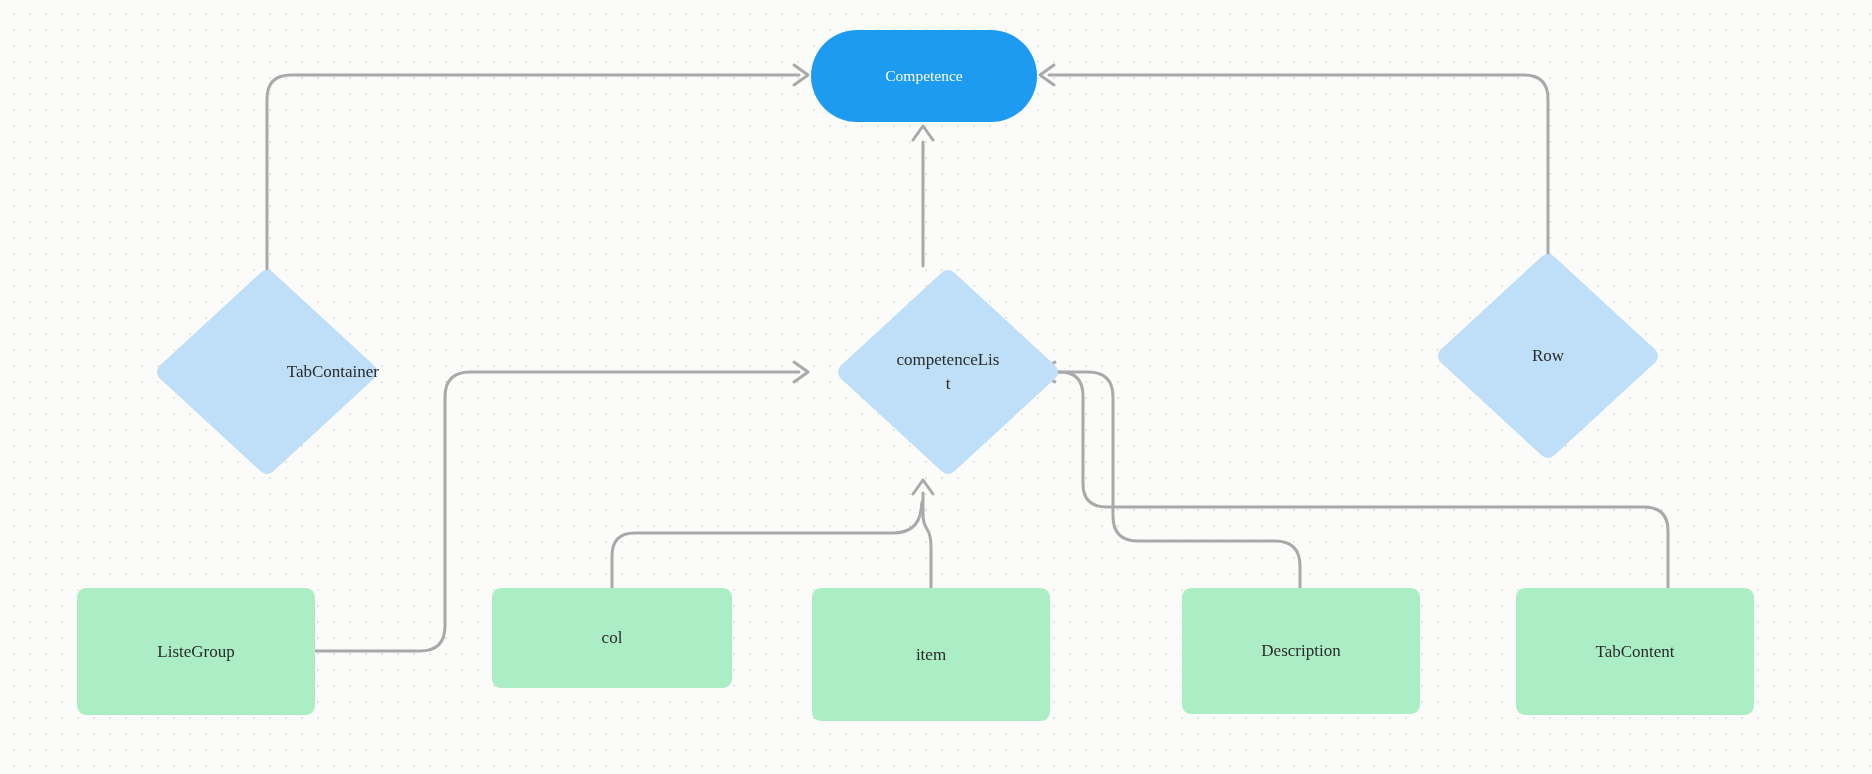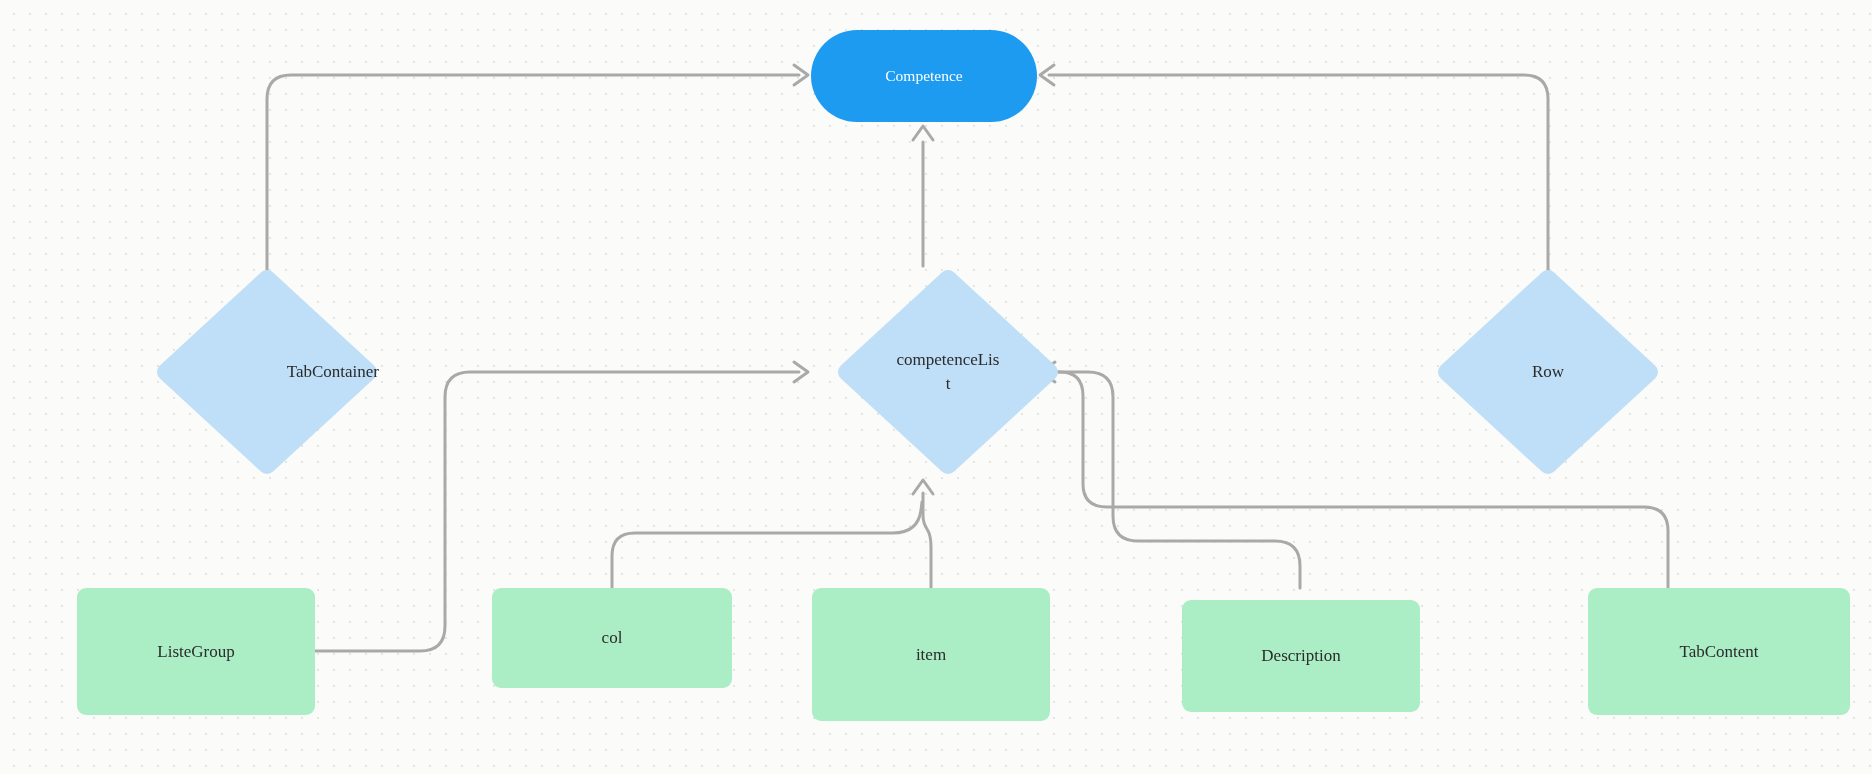--- a/index.html
+++ b/index.html
@@ -66,40 +66,40 @@
     <span class="label">TabContainer</span>
   </div>
 
   <div class="node diamond" style="left:836px;top:268px;width:224px;height:208px;">
     <svg viewBox="0 0 224 208">
       <polygon points="112,11 213,104 112,197 11,104"></polygon>
     </svg>
     <span class="label label-wrap">competenceList</span>
   </div>
 
-  <div class="node diamond" style="left:1436px;top:268px;width:224px;height:208px;justify-content:center;">
+  <div class="node diamond" style="left:1436px;top:252px;width:224px;height:208px;justify-content:center;">
     <svg viewBox="0 0 224 208">
       <polygon points="112,11 213,104 112,197 11,104"></polygon>
     </svg>
     <span class="label">Row</span>
   </div>
 
   <div class="node rect" style="left:77px;top:588px;width:238px;height:127px;">
     <span class="label">ListeGroup</span>
   </div>
 
   <div class="node rect" style="left:492px;top:588px;width:240px;height:100px;">
     <span class="label">col</span>
   </div>
 
   <div class="node rect" style="left:812px;top:588px;width:238px;height:133px;">
     <span class="label">item</span>
   </div>
 
-  <div class="node rect" style="left:1182px;top:600px;width:238px;height:112px;">
+  <div class="node rect" style="left:1182px;top:588px;width:238px;height:126px;">
     <span class="label">Description</span>
   </div>
 
-  <div class="node rect" style="left:1588px;top:588px;width:262px;height:127px;">
+  <div class="node rect" style="left:1516px;top:588px;width:238px;height:127px;">
     <span class="label">TabContent</span>
   </div>
 
 </div>
 
 </body></html>

